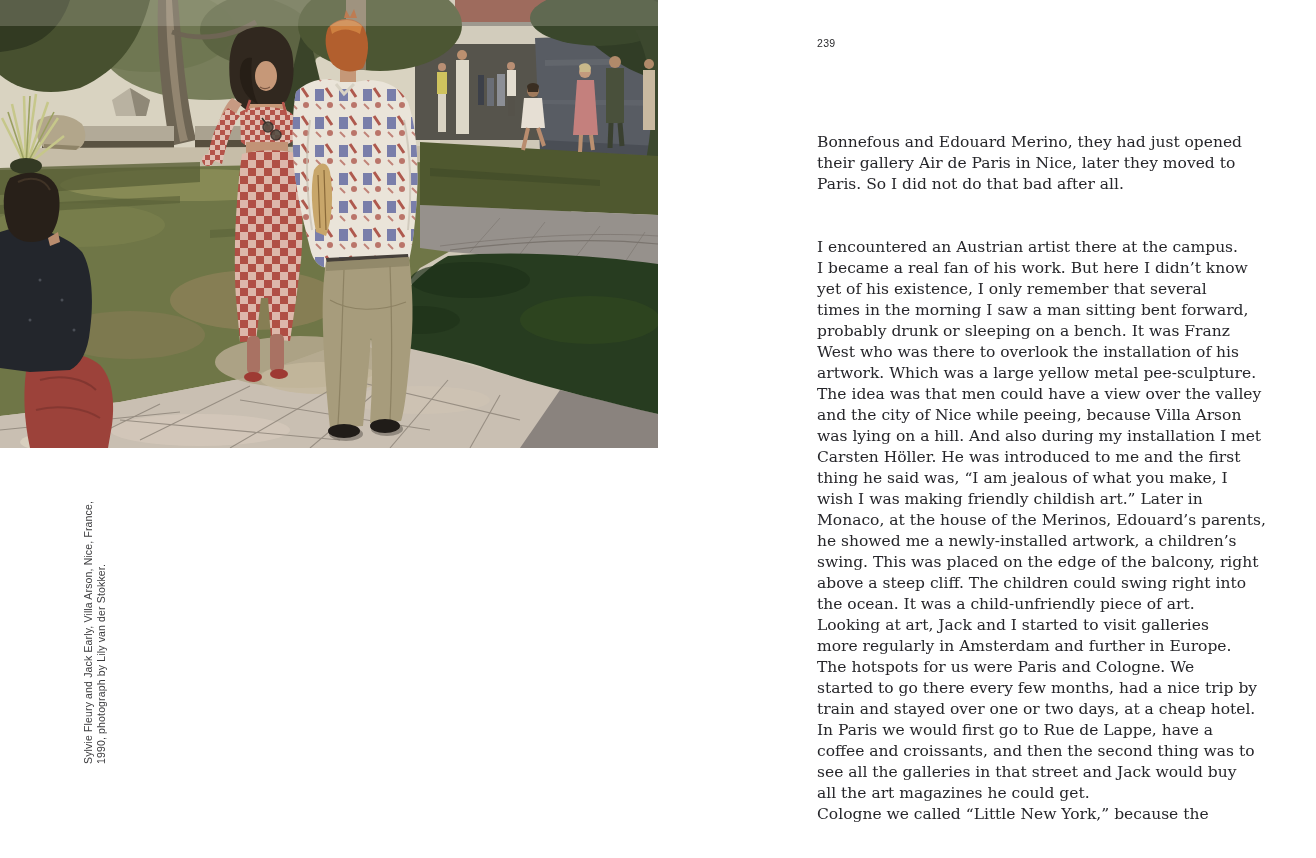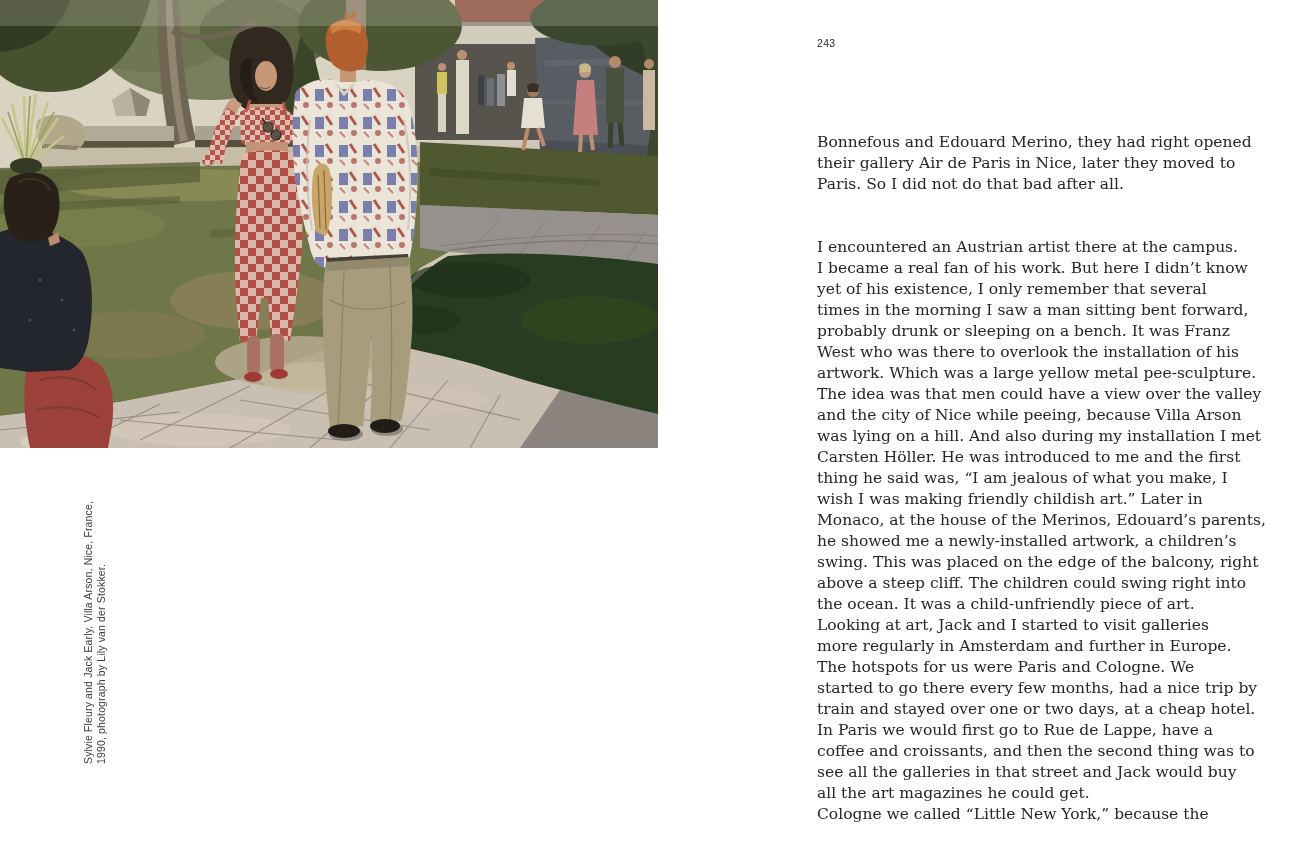--- a/index.html
+++ b/index.html
@@ -246,24 +246,24 @@
         <path d="M48,238 L58,232 L60,242 L50,246 Z" fill="#b98c6e"></path>
       </g>
 
       <rect x="0" y="0" width="658" height="26" fill="#e9e3d4" opacity="0.22"></rect>
     </svg>
   </div>
 
   <div class="photo-caption">Sylvie Fleury and Jack Early, Villa Arson, Nice, France,
 1990, photograph by Lily van der Stokker.</div>
 
-  <div class="page-number">243</div>
+  <div class="page-number">239</div>
 
   <div class="body-text">
-    <div class="para-1">Bonnefous and Edouard Merino, they had right opened
+    <div class="para-1">Bonnefous and Edouard Merino, they had just opened
 their gallery Air de Paris in Nice, later they moved to
 Paris. So I did not do that bad after all.</div>
     <div class="para-2">I encountered an Austrian artist there at the campus.
 I became a real fan of his work. But here I didn’t know
 yet of his existence, I only remember that several
 times in the morning I saw a man sitting bent forward,
 probably drunk or sleeping on a bench. It was Franz
 West who was there to overlook the installation of his
 artwork. Which was a large yellow metal pee-sculpture.
 The idea was that men could have a view over the valley

